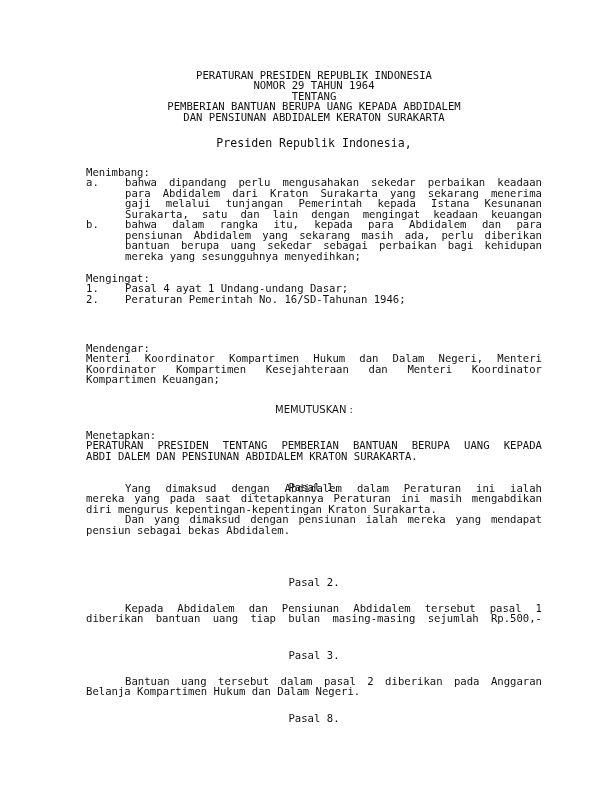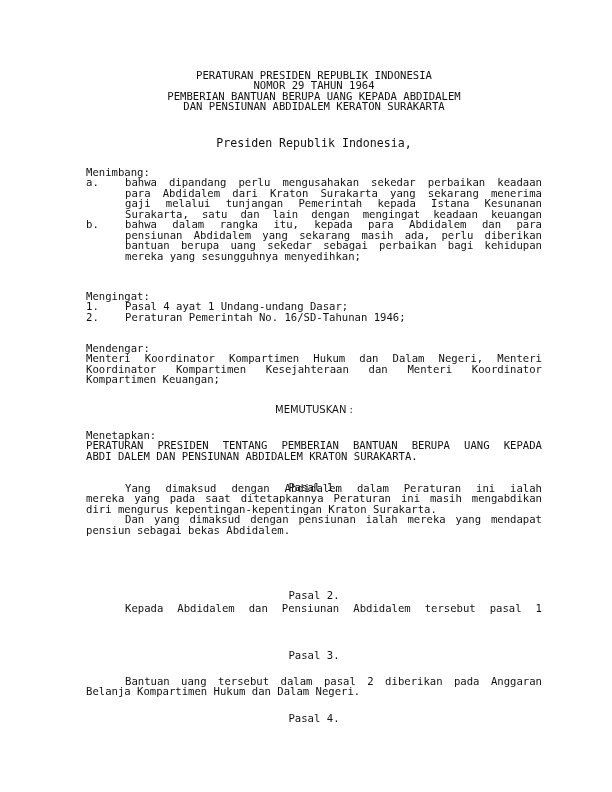--- a/index.html
+++ b/index.html
@@ -54,20 +54,21 @@
     .larger { font-size: 11.6px; }
   </style>
 </head>
 <body>
 
 <div class="page">
 
   <div class="blk center" style="top:70px;">
     <span class="line">PERATURAN PRESIDEN REPUBLIK INDONESIA</span>
     <span class="line">NOMOR 29 TAHUN 1964</span>
+    <span class="line">TENTANG</span>
     <span class="line">PEMBERIAN BANTUAN BERUPA UANG KEPADA ABDIDALEM</span>
     <span class="line">DAN PENSIUNAN ABDIDALEM KERATON SURAKARTA</span>
   </div>
 
   <div class="blk center larger" style="top:138px;">
     <span class="line">Presiden Republik Indonesia,</span>
   </div>
 
   <div class="blk" style="top:167px;">
     <span class="plain">Menimbang:</span>
@@ -80,21 +81,21 @@
     </div>
     <div class="item">
       <span class="num">b.</span>
       <span class="just">bahwa dalam rangka itu, kepada para Abdidalem dan para</span>
       <span class="just">pensiunan Abdidalem yang sekarang masih ada, perlu diberikan</span>
       <span class="just">bantuan berupa uang sekedar sebagai perbaikan bagi kehidupan</span>
       <span class="plain">mereka yang sesungguhnya menyedihkan;</span>
     </div>
   </div>
 
-  <div class="blk" style="top:291px;">
+  <div class="blk" style="top:273px;">
     <span class="plain">Mengingat:</span>
     <div class="item">
       <span class="num">1.</span>
       <span class="plain">Pasal 4 ayat 1 Undang-undang Dasar;</span>
     </div>
     <div class="item">
       <span class="num">2.</span>
       <span class="plain">Peraturan Pemerintah No. 16/SD-Tahunan 1946;</span>
     </div>
   </div>
@@ -120,32 +121,33 @@
     <span class="line">Pasal 1.</span>
   </div>
   <div class="blk" style="top:483px;">
     <span class="just indent">Yang dimaksud dengan Abdidalem dalam Peraturan ini ialah</span>
     <span class="just">mereka yang pada saat ditetapkannya Peraturan ini masih mengabdikan</span>
     <span class="plain">diri mengurus kepentingan-kepentingan Kraton Surakarta.</span>
     <span class="just indent">Dan yang dimaksud dengan pensiunan ialah mereka yang mendapat</span>
     <span class="plain">pensiun sebagai bekas Abdidalem.</span>
   </div>
 
-  <div class="blk center" style="top:577px;margin-top:13px;">
+  <div class="blk center" style="top:577px;">
     <span class="line">Pasal 2.</span>
   </div>
   <div class="blk" style="top:603px;">
     <span class="just indent">Kepada Abdidalem dan Pensiunan Abdidalem tersebut pasal 1</span>
+    <span class="just">diberikan bantuan uang tiap bulan masing-masing sejumlah Rp.500,-</span>
   </div>
 
   <div class="blk center" style="top:650px;">
     <span class="line">Pasal 3.</span>
   </div>
   <div class="blk" style="top:676px;">
     <span class="just indent">Bantuan uang tersebut dalam pasal 2 diberikan pada Anggaran</span>
     <span class="plain">Belanja Kompartimen Hukum dan Dalam Negeri.</span>
   </div>
 
   <div class="blk center" style="top:713px;">
-    <span class="line">Pasal 4.</span>
+    <span class="line">Pasal 8.</span>
   </div>
 
 </div>
 
 </body></html>

